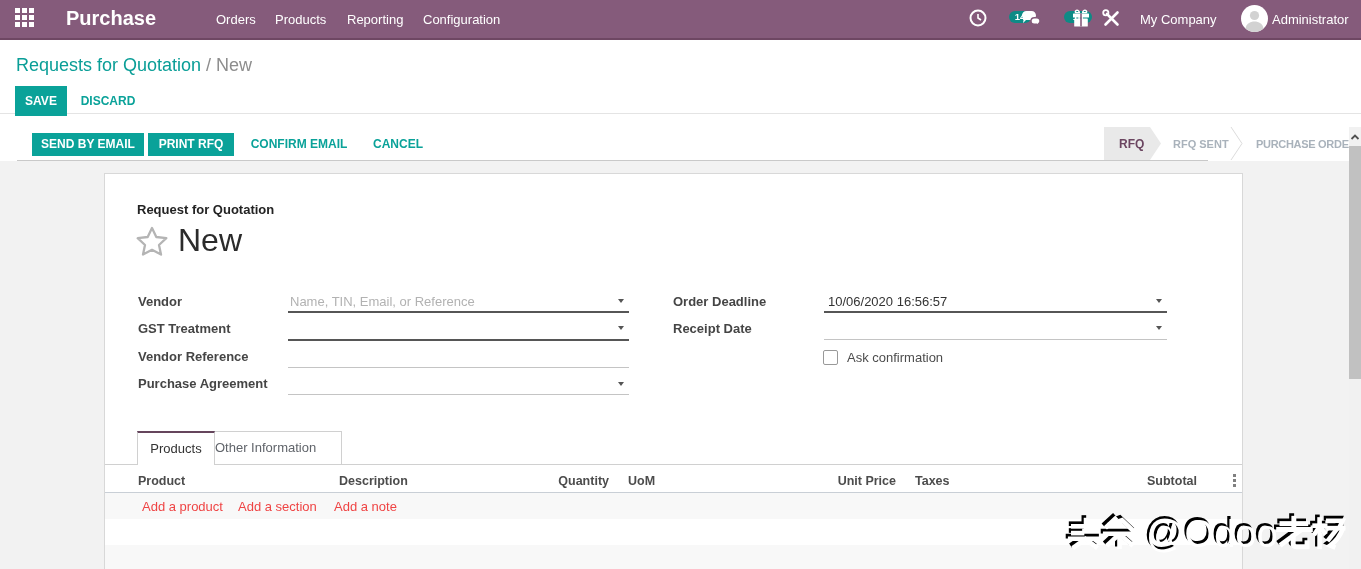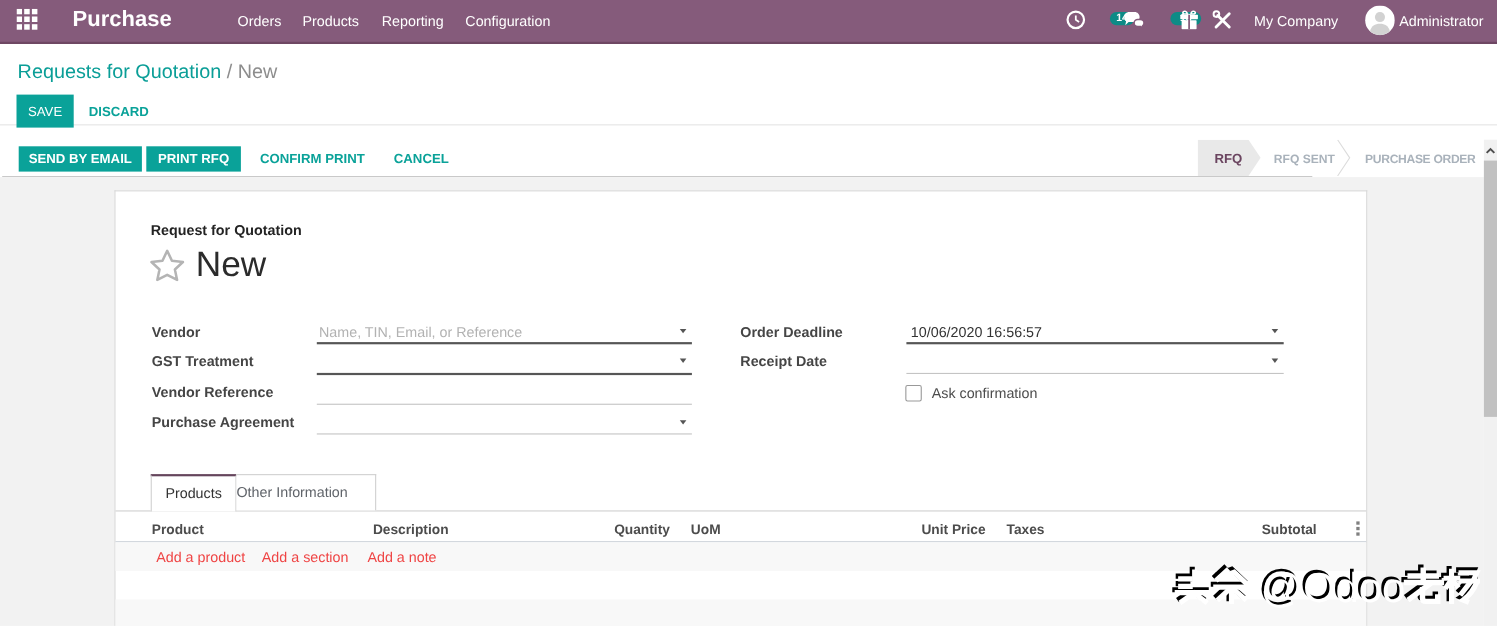--- a/index.html
+++ b/index.html
@@ -13,26 +13,26 @@
 #brand { position:absolute; left:66px; top:7px; font-size:20px; font-weight:bold; color:#fff; }
 .badge { position:absolute; top:11px; height:12px; border-radius:6px; background:#0d8b86;
   color:#fff; font-size:9.5px; font-weight:bold; text-align:center; line-height:12px;margin-left:28px; }
 
 
 #bcarea { position:absolute; left:0; top:40px; width:1361px; height:74px; background:#fff;
   border-bottom:1px solid #e4e4e4; }
 #bc { position:absolute; left:16px; top:15px; font-size:18px; color:#0a9e97; }
 #bc .grey { color:#8d8d8d; }
 #btnsave { position:absolute; left:15px; top:46px; width:52px; height:30px; background:#0aa299;
-  color:#fff; font-size:12px; font-weight:normal; text-align:center; line-height:30px; }
+  color:#fff; font-size:12px; font-weight:bold; text-align:center; line-height:30px; }
 #btndiscard { position:absolute; left:80px; top:46px; width:56px; height:30px; color:#0aa299;
   font-size:12px; font-weight:bold; text-align:center; line-height:30px; }
 
 
-#statusbar { position:absolute; left:2px; top:127px; width:1191px; height:34px; background:#fff;
+#statusbar { position:absolute; left:17px; top:127px; width:1191px; height:34px; background:#fff;
   border-bottom:1px solid #c9c9c9;padding-left:40px; }
 .sbtn { position:absolute; top:6px; height:23px; background:#0aa299; color:#fff;
   font-size:12px; font-weight:bold; text-align:center; line-height:23px; }
 .sbtn-flat { position:absolute; top:6px; height:23px; color:#0aa299;
   font-size:12px; font-weight:bold; text-align:center; line-height:23px; }
 
 
 #content { position:absolute; left:0; top:161px; width:1349px; height:408px; background:#f2f2f2; }
 #sheet { position:absolute; left:104px; top:12px; width:1139px; height:396px; background:#fff;
   border:1px solid #d8d8d8; border-bottom:none; }
@@ -117,21 +117,21 @@
 
 <div id="bcarea">
   <div id="bc">Requests for Quotation <span class="grey">/ New</span></div>
   <div id="btnsave">SAVE</div>
   <div id="btndiscard">DISCARD</div>
 </div>
 
 <div id="statusbar">
   <div class="sbtn" style="left:15px;width:112px">SEND BY EMAIL</div>
   <div class="sbtn" style="left:131px;width:86px">PRINT RFQ</div>
-  <div class="sbtn-flat" style="left:227px;width:110px;white-space:nowrap">CONFIRM PRINT</div>
+  <div class="sbtn-flat" style="left:227px;width:110px;white-space:nowrap">CONFIRM EMAIL</div>
   <div class="sbtn-flat" style="left:356px;width:48px">CANCEL</div>
 
   <svg class="abs" style="left:1085px;top:0" width="276" height="33" viewBox="0 0 276 33">
     <polygon points="2,0 48,0 59,16.5 48,33 2,33" fill="#e9e9e9"></polygon>
     <polyline points="129,0 140,16.5 129,33" fill="none" stroke="#dcdcdc" stroke-width="1"></polyline>
     <text x="17" y="21" font-size="12" font-weight="bold" fill="#6b4560" font-family="Liberation Sans">RFQ</text>
     <text x="71" y="21" font-size="11" font-weight="bold" fill="#a9b2bb" font-family="Liberation Sans">RFQ SENT</text>
     <text x="154" y="21" font-size="11" font-weight="bold" fill="#a9b2bb" font-family="Liberation Sans" letter-spacing="-0.3">PURCHASE ORDER</text>
   </svg>
 </div>

